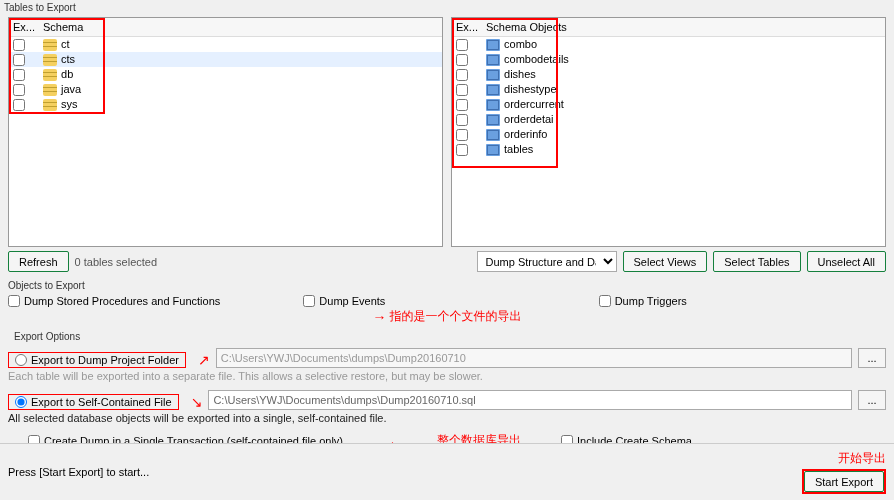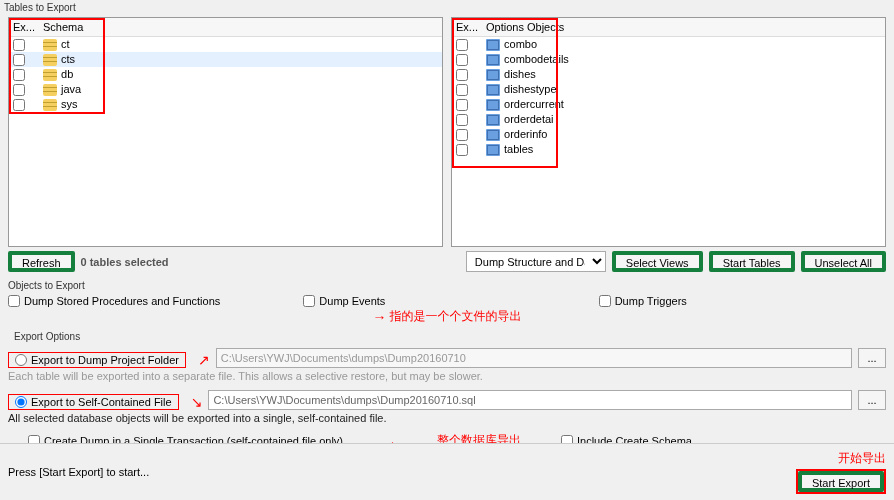--- a/index.html
+++ b/index.html
@@ -15,23 +15,23 @@
 .tbl td { padding: 1px 4px; height: 15px; }
 .tbl tr.sel td { background: #e5f0ff; }
 .chk { width: 12px; height: 12px; vertical-align: middle; }
 .db-icon, .obj-icon { display: inline-block; width: 14px; height: 12px; vertical-align: middle; margin-right: 4px; }
 .db-icon { background: #f5d060; border-radius: 2px; position: relative; }
 .db-icon::before, .db-icon::after { content:""; position:absolute; left:0; right:0; height:1px; background:#c0a030; }
 .db-icon::before { top:3px; } .db-icon::after { top:7px; }
 .obj-icon { background: #6aa0e0; border-radius: 1px; position: relative; }
 .obj-icon::before { content:""; position:absolute; left:1px; right:1px; top:1px; bottom:1px; border:1px solid #4070b0; }
 .toolbar-row { display: flex; align-items: center; gap: 6px; padding: 4px 8px; }
-.btn { background: #f5f5f5; border: 4px solid #15803d; border-radius: 2px; padding: 2px 10px; height: 21px; cursor: pointer; font-size: 11px; }
+.btn { background: #f5f5f5; border: 1px solid #15803d; border-radius: 2px; padding: 2px 10px; height: 21px; cursor: pointer; font-size: 11px; }
 .select { border: 1px solid #aaa; height: 21px; padding: 1px 4px; background: #fff; font-size: 11px; width: 140px; }
-.status-txt { color: #555; font-weight: bold; }
+.status-txt { color: #555; }
 .objects-section, .options-section { padding: 2px 8px; }
 .row { display: flex; align-items: center; gap: 8px; padding: 2px 0; }
 .col-check { display: flex; align-items: center; gap: 4px; flex: 1; }
 .radio-row { display: flex; align-items: flex-end; gap: 6px; margin-top: 4px; }
 .radio-label-box { border: 1px solid red; padding: 1px 6px; display: flex; align-items: center; gap: 4px; }
 .path-input { flex: 1; border: 1px solid #aaa; background: #fff; height: 20px; padding: 2px 4px; color: #666; }
 .path-input.disabled { background: #f7f7f7; color: #999; }
 .browse-btn { border: 1px solid #aaa; background: #f5f5f5; height: 20px; width: 28px; cursor: pointer; }
 .note-grey { color: #999; font-size: 11px; padding: 2px 0 4px 0; }
 .note-black { color: #222; font-size: 11px; padding: 2px 0 4px 0; }
@@ -81,21 +81,21 @@
         </tbody>
     </table>
     <div class="red-box" style="left:0; top:0; width:96px; height:96px;"></div>
   </div>
 
   <div class="list-panel right-panel">
     <table class="tbl">
       <thead>
           <tr>
         <th style="width:30px">Ex...</th>
-        <th>Options Objects</th>
+        <th>Schema Objects</th>
       </tr>
         </thead>
       <tbody id="objects-body">
           <tr>
             <td><input type="checkbox" class="chk" style=""></td>
             <td><span class="obj-icon"></span><span>combo</span></td>
           </tr>
           <tr>
             <td><input type="checkbox" class="chk" style=""></td>
             <td><span class="obj-icon"></span><span>combodetails</span></td>
@@ -129,21 +129,21 @@
     <div class="red-box" style="left:0; top:0; width:106px; height:150px;"></div>
   </div>
 </div>
 
 <div class="toolbar-row">
   <button class="btn">Refresh</button>
   <span class="status-txt">0 tables selected</span>
   <div style="flex:1"></div>
   <select class="select"><option>Dump Structure and Da</option></select>
   <button class="btn">Select Views</button>
-  <button class="btn">Start Tables</button>
+  <button class="btn">Select Tables</button>
   <button class="btn">Unselect All</button>
 </div>
 
 <div class="objects-section">
   <div class="section-header" style="padding-left:0">Objects to Export</div>
   <div class="row">
     <div class="col-check">
         <input type="checkbox" class="chk" style="">
         <label>Dump Stored Procedures and Functions</label>
       </div>

